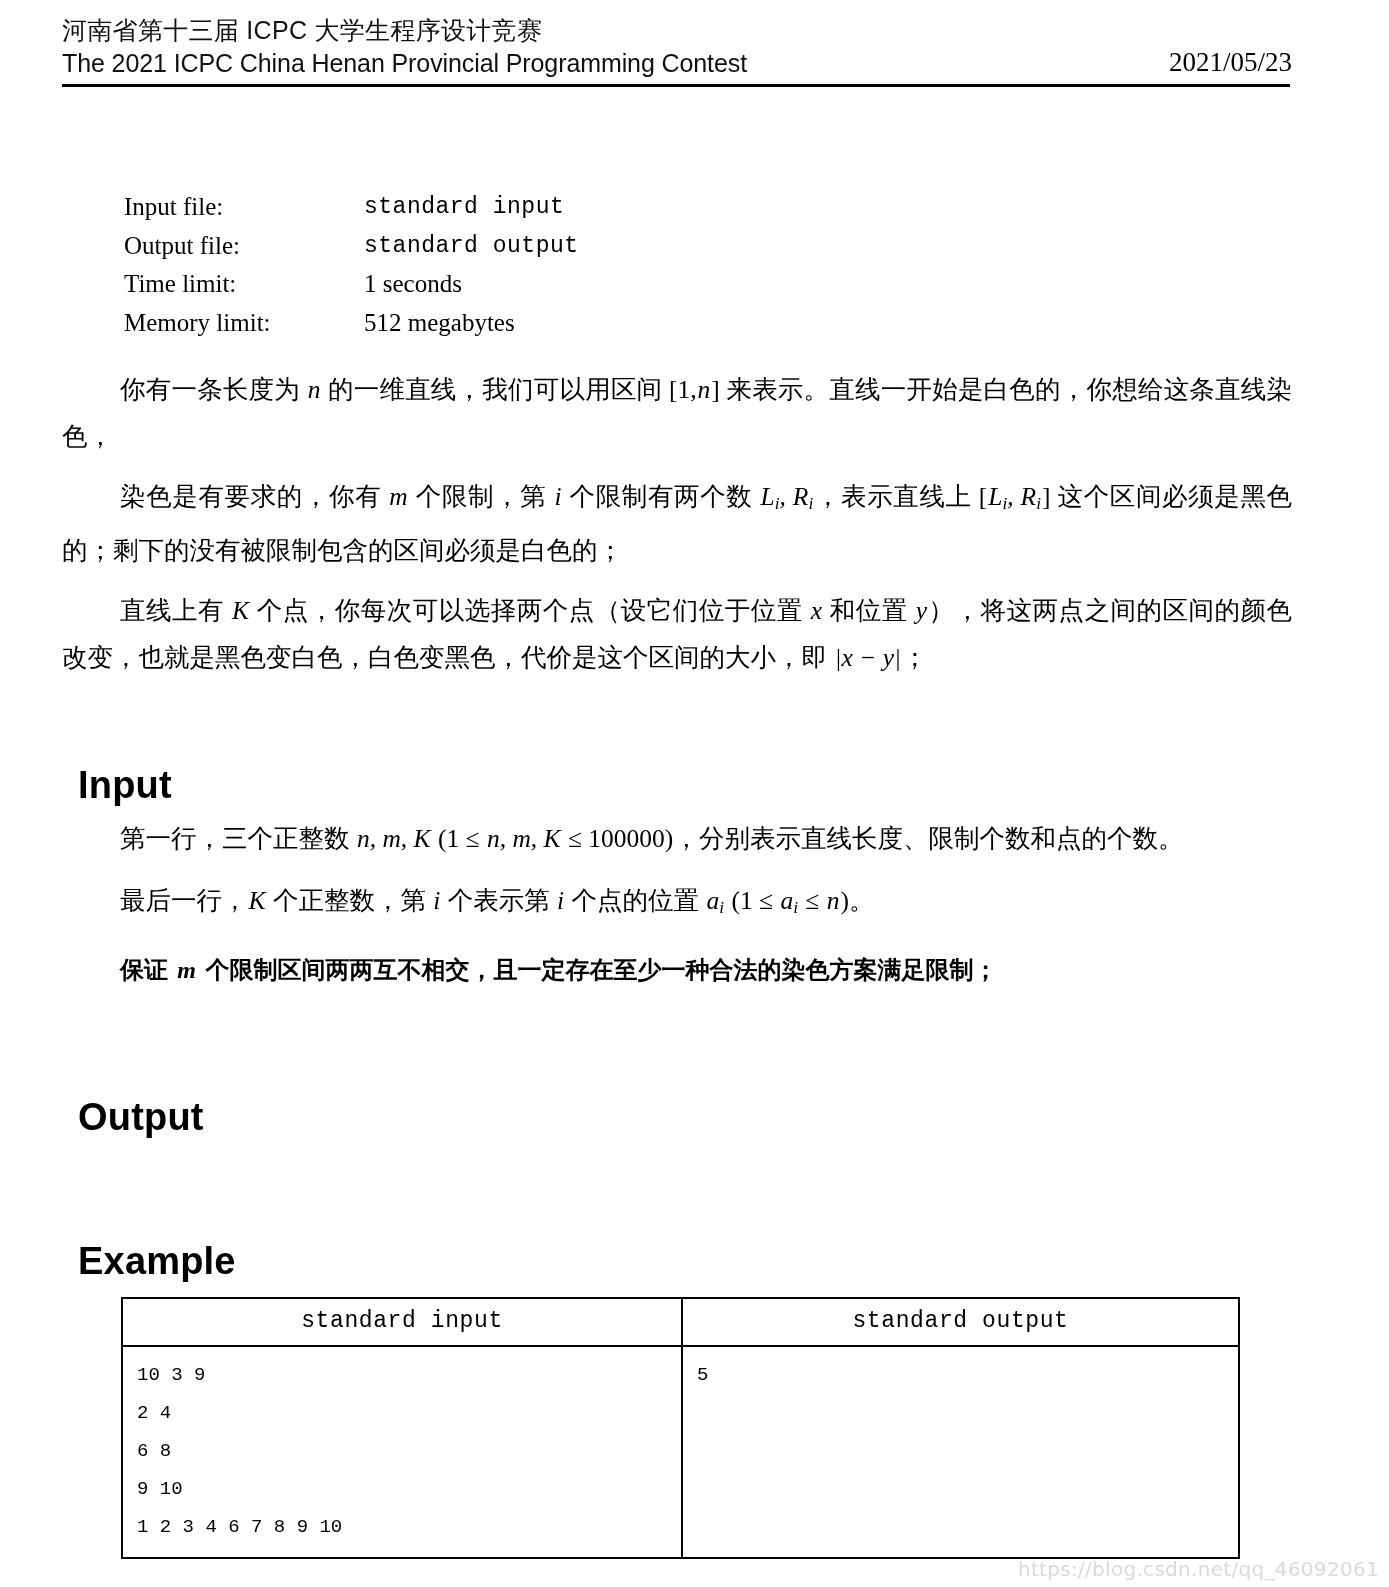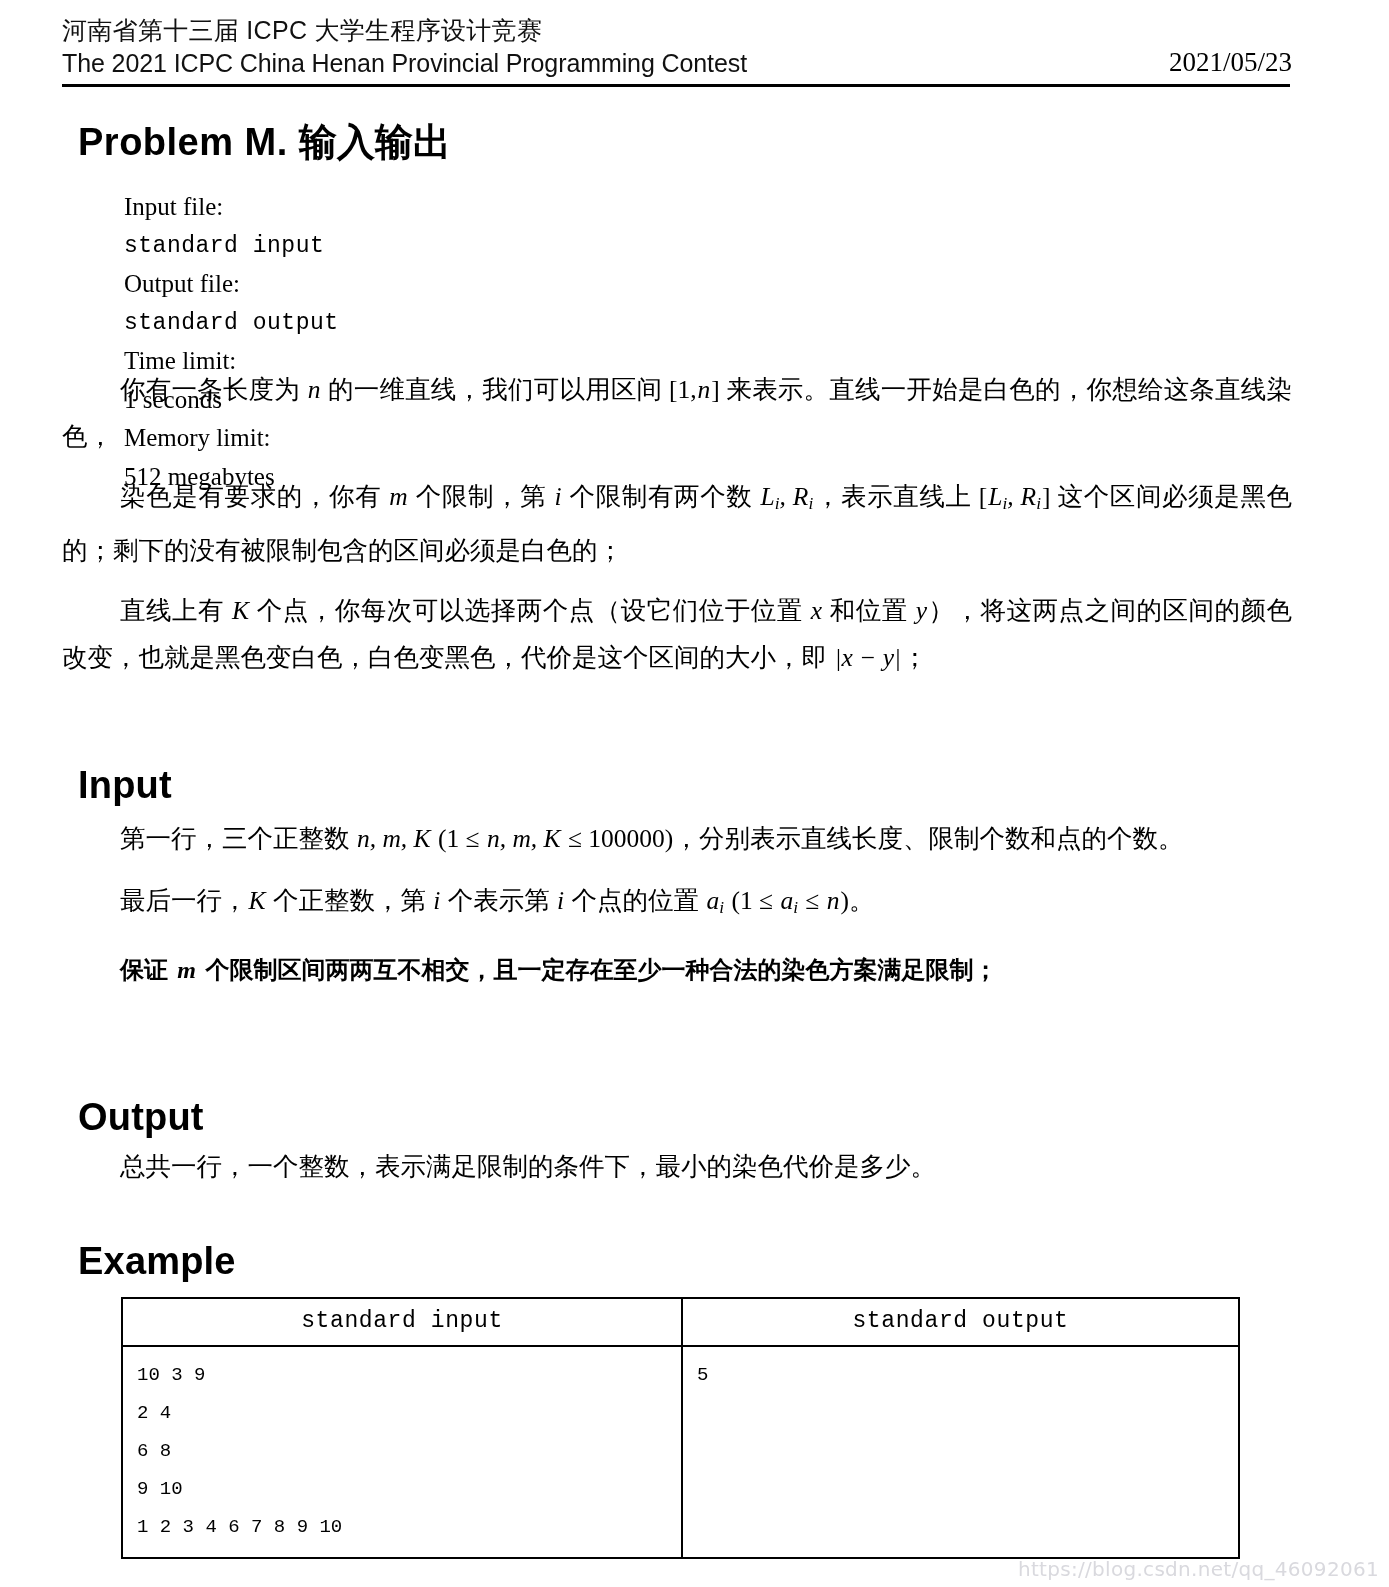--- a/index.html
+++ b/index.html
@@ -82,21 +82,21 @@
   }
 
   
   .meta {
     position: absolute;
     left: 124px;
     top: 188px;
     font-size: 25px;
     line-height: 38.5px;
   }
-  .meta-row { display: flex; flex-direction: column; }
+  .meta-row { display: flex; }
   .meta-label {
     width: 240px;
     font-family: "Liberation Serif", "DejaVu Serif", serif;
   }
   .meta-value {
     font-family: "Liberation Mono", "DejaVu Sans Mono", monospace;
     font-size: 23px;
     letter-spacing: 0.5px;
   }
   .meta-value.plain {
@@ -224,23 +224,20 @@
     <div class="header-row">
       <div class="header-left">
         <div class="header-cn">河南省第十三届 ICPC 大学生程序设计竞赛</div>
         <div class="header-en">The 2021 ICPC China Henan Provincial Programming Contest</div>
       </div>
       <div class="header-date">2021/05/23</div>
     </div>
   </div>
   <div class="header-rule"></div>
 
-  <div class="problem-title">
-    <span>Problem M.</span><span>&nbsp;</span><span class="pt-cn">输入输出</span>
-  </div>
 
   <div class="meta">
     <div class="meta-row">
       <div class="meta-label">Input file:</div>
       <div class="meta-value">standard input</div>
     </div>
     <div class="meta-row">
       <div class="meta-label">Output file:</div>
       <div class="meta-value">standard output</div>
     </div>
@@ -268,23 +265,20 @@
   <div class="list-area input-list">
     <p class="item"><span>第一行，三个正整数 </span><span class="mi">n, m, K</span><span class="mn"> (1 ≤ </span><span class="mi">n, m, K</span><span class="mn"> ≤ 100000)</span><span>，分别表示直线长度、限制个数和点的个数。</span></p>
 
 
     <p class="item"><span>最后一行，</span><span class="mi">K</span><span> 个正整数，第 </span><span class="mi">i</span><span> 个表示第 </span><span class="mi">i</span><span> 个点的位置 </span><span class="mi">a<sub class="msub">i</sub></span><span class="mn"> (1 ≤ </span><span class="mi">a<sub class="msub">i</sub></span><span class="mn"> ≤ </span><span class="mi">n</span><span>)。</span></p>
 
     <p class="item bold"><span>保证 </span><span class="mi">m</span><span> 个限制区间两两互不相交，且一定存在至少一种合法的染色方案满足限制；</span></p>
   </div>
 
   <h2 class="section sec-output">Output</h2>
-  <div class="list-area output-list">
-    <p class="item">总共一行，一个整数，表示满足限制的条件下，最小的染色代价是多少。</p>
-  </div>
 
   <h2 class="section sec-example">Example</h2>
 
   <table class="example-table">
     <thead>
       <tr>
         <th class="col-in">standard input</th>
         <th class="col-out">standard output</th>
       </tr>
     </thead>

